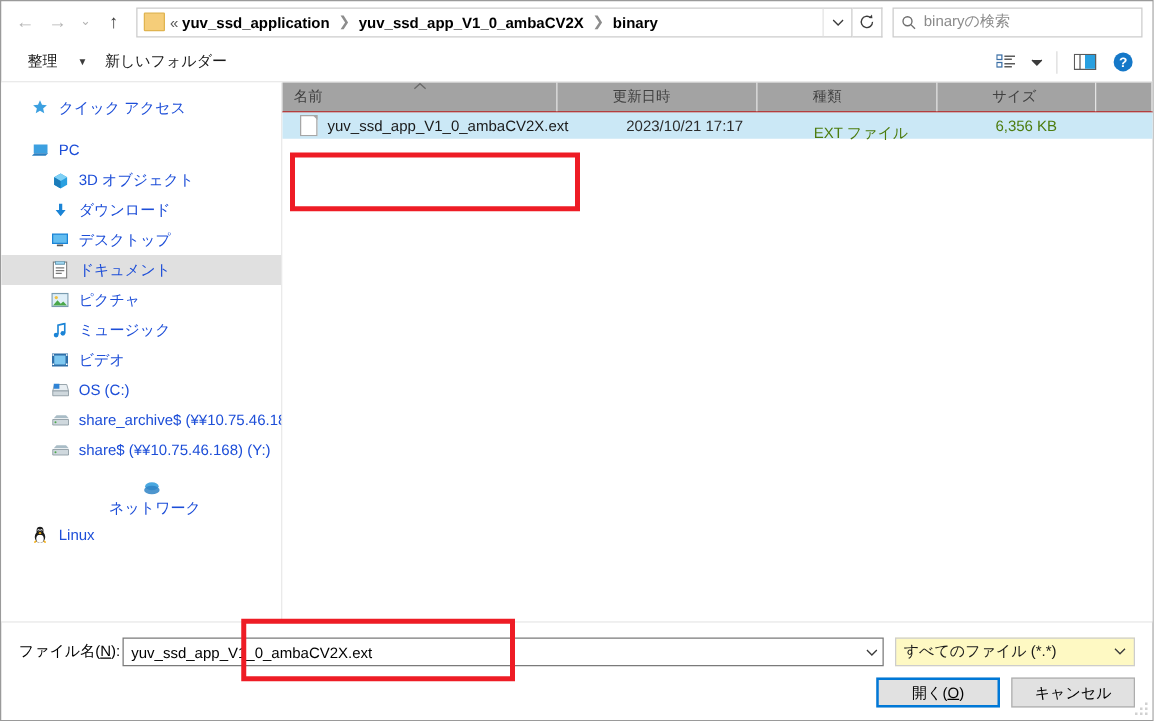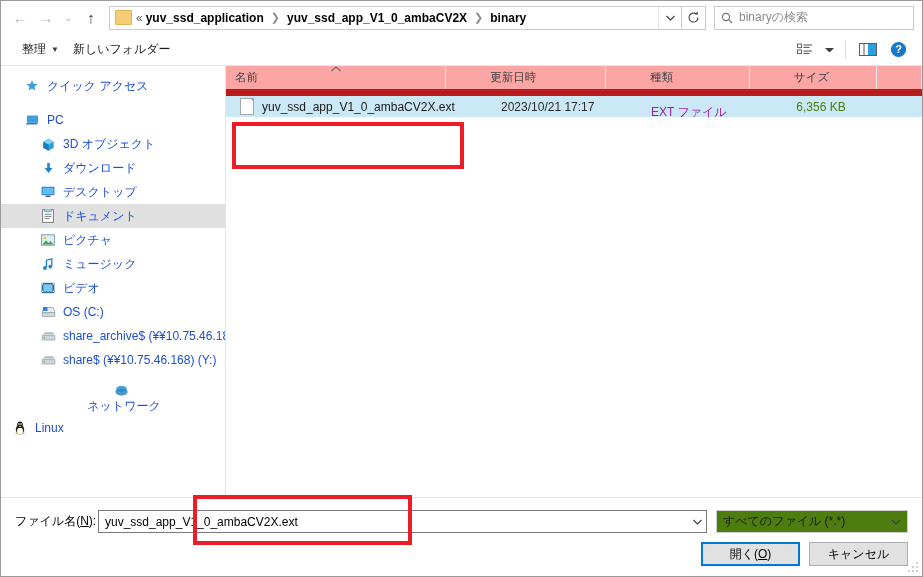--- a/index.html
+++ b/index.html
@@ -154,21 +154,21 @@
     padding-left: 14px;
     box-sizing: border-box;
     border-bottom: 1px solid #e4e4e4;
   }
   .cmd-item {
     font-size: 12px;
     color: #1a1a1a;
     padding: 4px 7px;
     display: flex;
     align-items: center;
-    gap: 5px;
+    gap: 16px;
     cursor: default;
   }
   .cmd-caret { font-size: 8px; color: #3c3c3c; }
   .cmd-right {
     margin-left: auto;
     display: flex;
     align-items: center;
     padding-right: 10px;
     gap: 2px;
   }
@@ -222,22 +222,22 @@
     flex: 1;
     display: flex;
     flex-direction: column;
     min-width: 0;
     background: #fff;
   }
   .colhead {
     height: 23px;
     min-height: 23px;
     display: flex;
-    border-bottom: 7px solid #b91c1c;
-    background: #fca5a5;
+    border-bottom: 1px solid #b91c1c;
+    background: #a3a3a3;
     font-size: 11.5px;
     color: #404040;
     position: relative;
     gap: 35px;
   }
   .colhead .col {
     display: flex;
     align-items: center;
     padding-left: 9px;
     border-right: 1px solid #e4e4e4;
@@ -265,21 +265,21 @@
     display: flex;
     align-items: center;
     font-size: 12px;
     color: #1a1a1a;
     cursor: default;
   }
   .filerow.selected { background: #cbe8f6; }
   .cell { box-sizing: border-box; overflow: hidden; white-space: nowrap; }
   .cell.name { width: 266px; display: flex; align-items: center; padding-left: 14px; }
   .cell.date { width: 150px; padding-left: 9px; color: #2b2b2b; }
-  .cell.type { width: 130px; padding-left: 9px; color: #a21caf; margin-top: 12px; }
+  .cell.type { width: 130px; padding-left: 9px; color: #4d7c0f; margin-top: 12px; }
   .cell.size { width: 110px; padding-right: 12px; text-align: center; color: #4d7c0f; }
   .file-ico {
     width: 12px; height: 15px;
     margin-right: 8px;
     background: #ffffff;
     border: 1px solid #a6a6a6;
     position: relative;
     flex: none;
   }
   .file-ico:after {
@@ -331,21 +331,21 @@
     width: 18px; height: 21px;
     display: flex; align-items: center; justify-content: center;
     font-size: 10px;
     color: #3c3c3c;
   }
   .filter-select {
     width: 192px;
     height: 23px;
     margin-left: 9px;
     border: 1px solid #cdcdcd;
-    background: #4d7c0f;
+    background: #fef9c3;
     display: flex;
     align-items: center;
     padding: 0 6px;
     box-sizing: border-box;
     font-size: 12px;
     color: #1a1a1a;
     flex: none;
     position: relative;
   }
   .filter-caret {
@@ -628,21 +628,21 @@
           <svg width="15" height="13" viewBox="0 0 15 13">
               <ellipse cx="7.5" cy="5" rx="5.4" ry="3.2" fill="#4aa8e0"></ellipse>
               <ellipse cx="7.5" cy="8" rx="6.2" ry="3.4" fill="#2f84c6" opacity=".85"></ellipse>
             </svg>
         </span>
         <span>ネットワーク</span>
       </div>
 
       <div class="gap-row"></div>
 
-      <div class="nav-item" style="padding-left:10px;">
+      <div class="nav-item" style="padding-left:22px;">
         <span class="nav-ico">
           <svg width="12" height="14" viewBox="0 0 12 14">
               <ellipse cx="6" cy="8.6" rx="4.2" ry="4.8" fill="#1c1c1c"></ellipse>
               <ellipse cx="6" cy="10" rx="3" ry="3.3" fill="#ffffff"></ellipse>
               <ellipse cx="6" cy="3.6" rx="2.8" ry="3.2" fill="#1c1c1c"></ellipse>
               <circle cx="4.9" cy="3.1" r="0.9" fill="#fff"></circle>
               <circle cx="7.1" cy="3.1" r="0.9" fill="#fff"></circle>
               <circle cx="4.9" cy="3.2" r="0.45" fill="#000"></circle>
               <circle cx="7.1" cy="3.2" r="0.45" fill="#000"></circle>
               <path d="M6 4.4l1.3 1.1L6 6.3 4.7 5.5z" fill="#f5b21c"></path>

